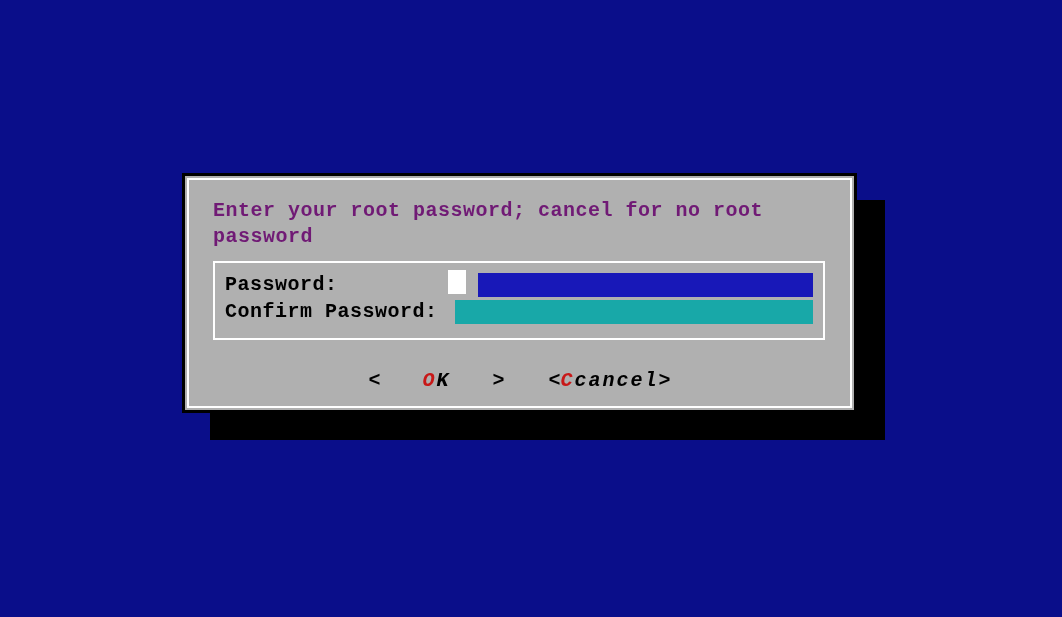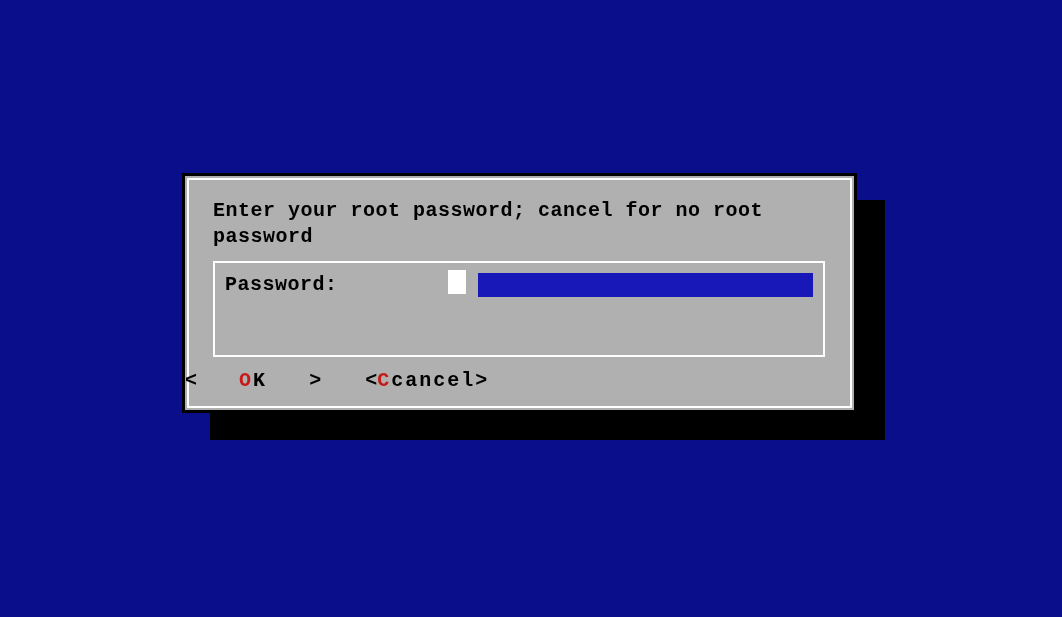--- a/index.html
+++ b/index.html
@@ -45,31 +45,31 @@
       right: 2px;
       bottom: 2px;
       border: 2px solid #ffffff;
     }
     
     .prompt-text {
       position: absolute;
       left: 28px;
       top: 22px;
       right: 40px;
-      color: #000000;
+      color: #701a75;
       line-height: 1.3;
       letter-spacing: 0.5px;
     }
     
     .input-section {
       position: absolute;
       left: 28px;
       top: 85px;
       width: 612px;
-      height: 96px;
+      height: 79px;
       border: 2px solid #ffffff;
       padding: 8px 10px;
     }
     
     .input-row {
       display: flex;
       align-items: center;
       height: 27px;
     }
     
@@ -106,22 +106,24 @@
       height: 24px;
       background-color: #ffffff;
     }
     
     .button-area {
       position: absolute;
       left: 0;
       right: 0;
       bottom: 18px;
       display: flex;
+      justify-content: center;
       gap: 44px;
       color: #000000;
+      font-style: italic;
     }
     
     .dlg-button {
       letter-spacing: 2px;
       cursor: pointer;
     }
     
     .hotkey {
       color: #c81818;
     }
@@ -138,20 +140,24 @@
 <div class="dialog">
   <div class="dialog-inner-border"></div>
 
   <div class="prompt-text">Enter your root password; cancel for no root password</div>
 
   <div class="input-section">
     <div class="input-row">
       <span class="input-label">Password:</span>
       <input type="password" class="input-field password" value="" style="">
     </div>
+    <div class="input-row">
+      <span class="input-label">Confirm Password:</span>
+      <input type="password" class="input-field confirm" value="" style="">
+    </div>
   </div>
 
   <div class="cursor-block"></div>
 
   <div class="button-area">
     <span class="dlg-button">
       <span class="angle">&lt;</span>
       <span>&nbsp;</span>
       <span class="hotkey">O</span><span>K</span>
       <span>&nbsp;</span>

